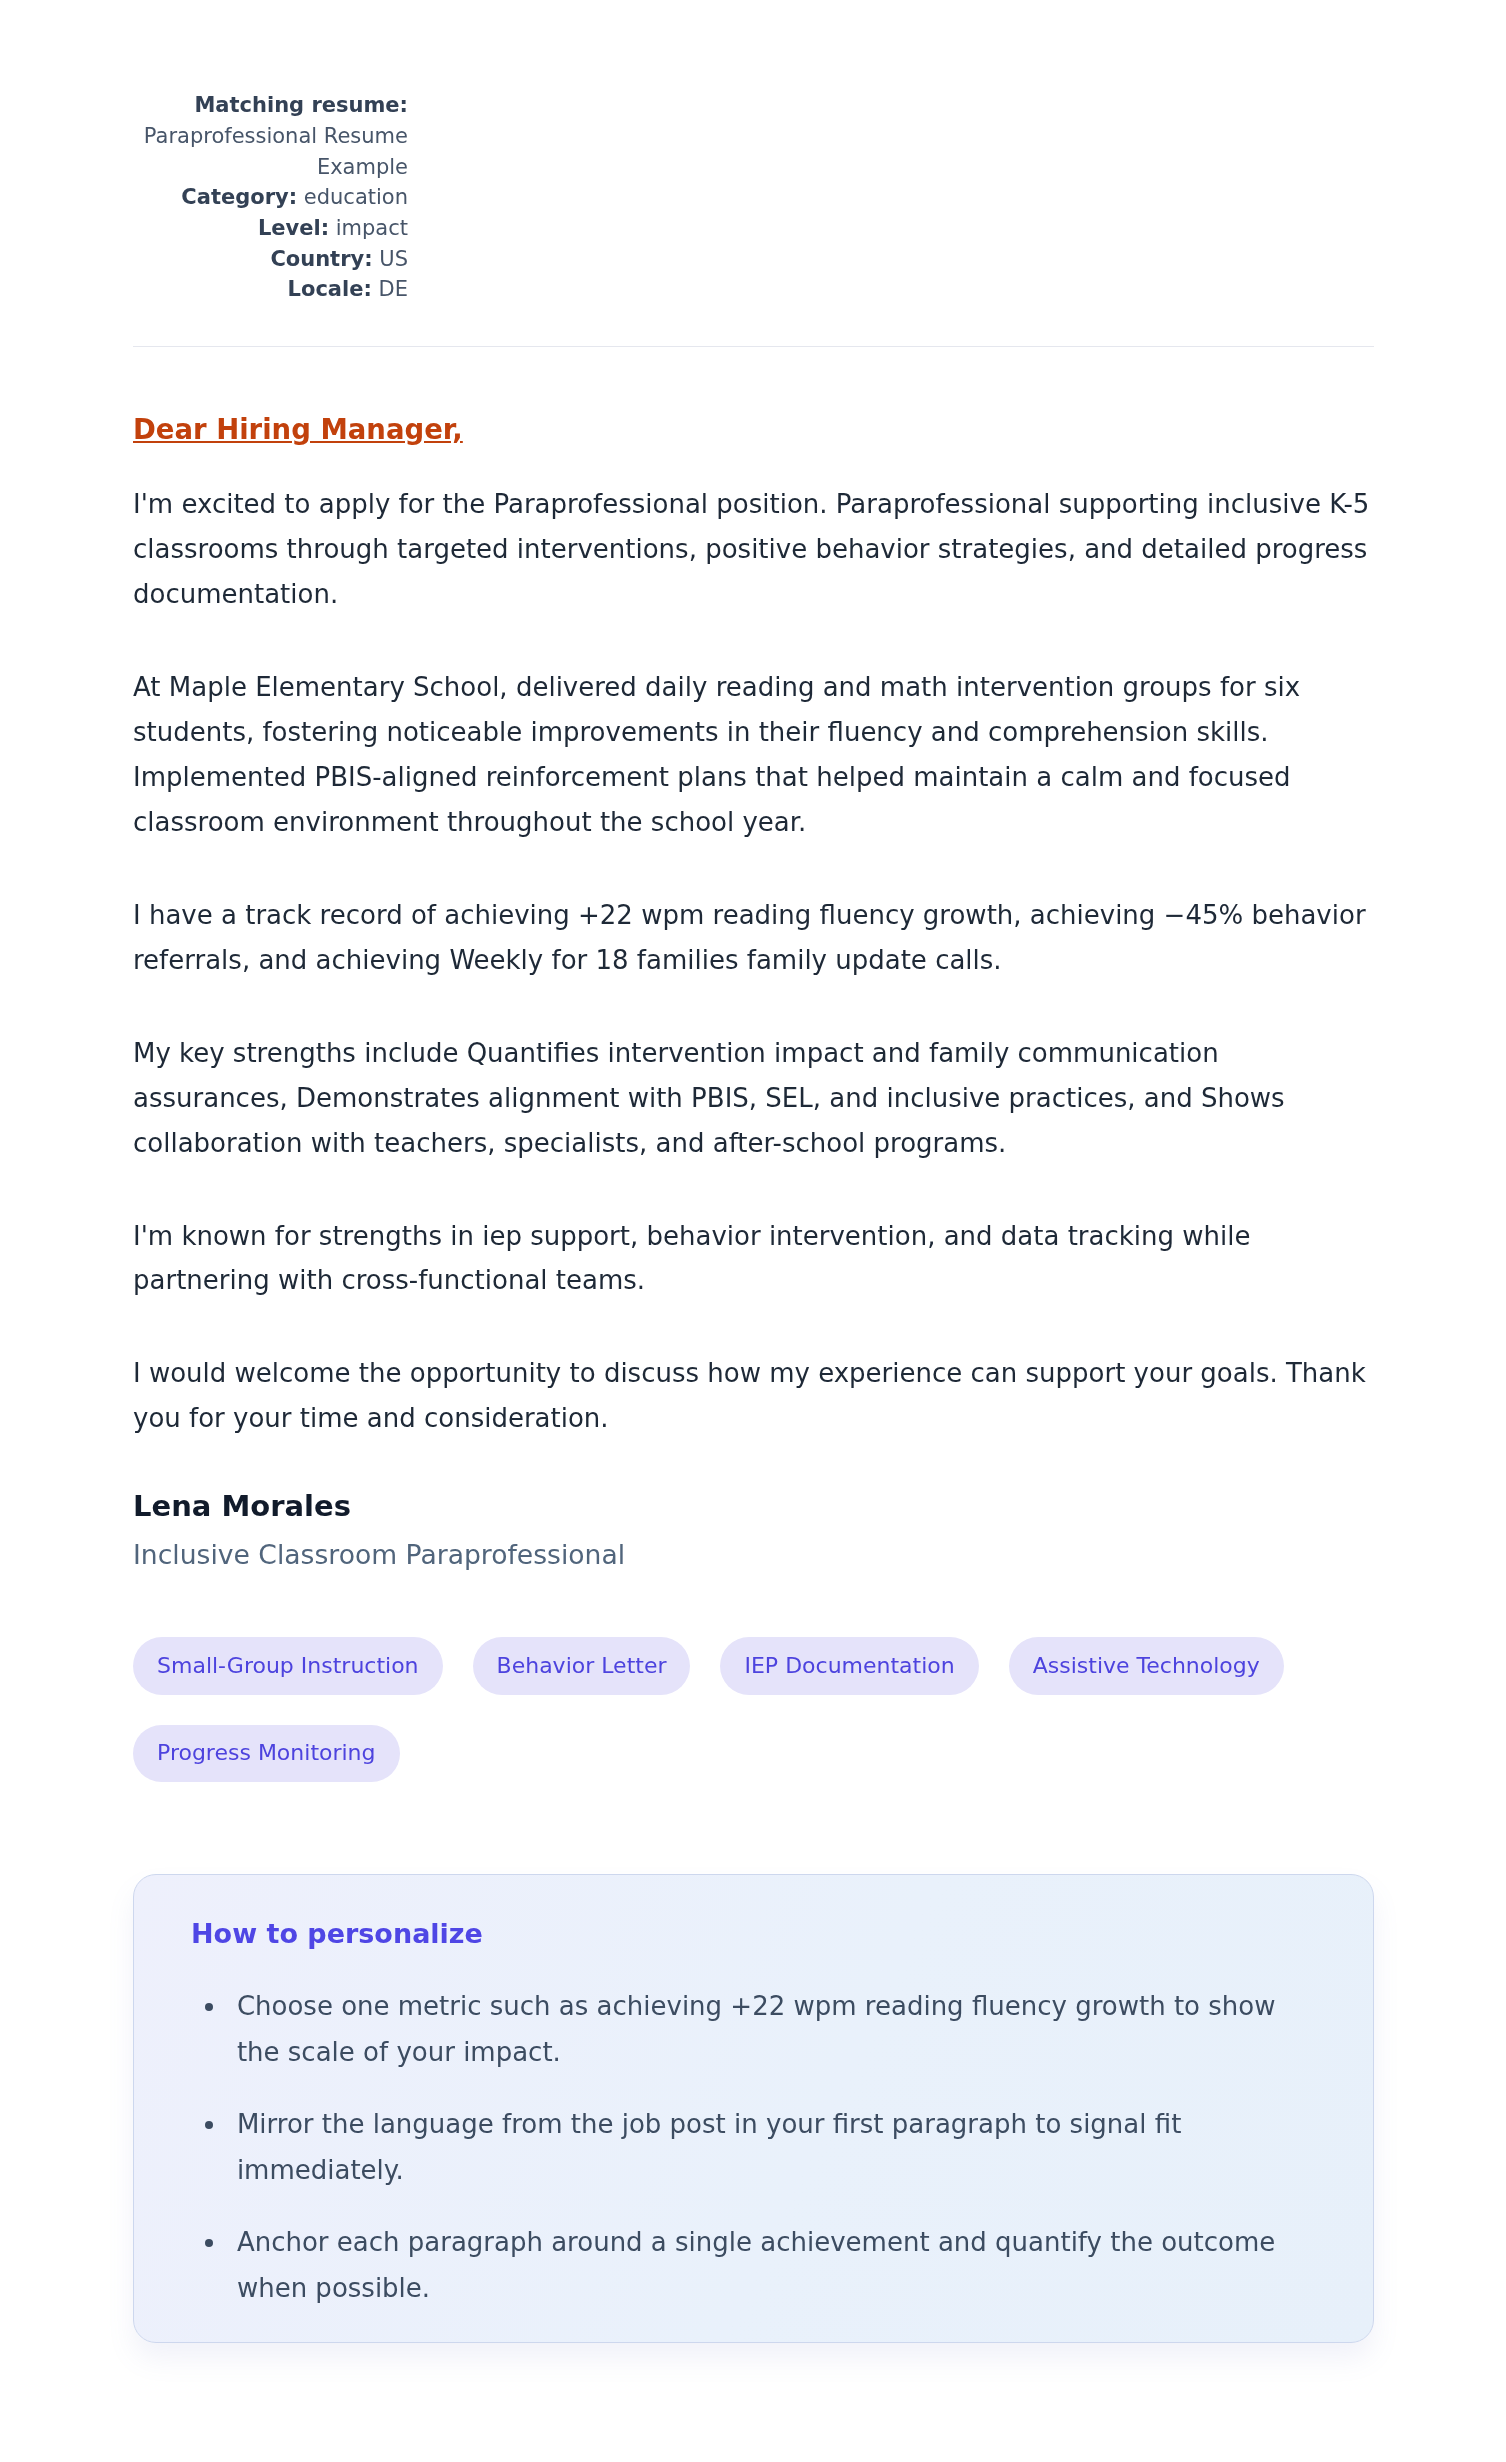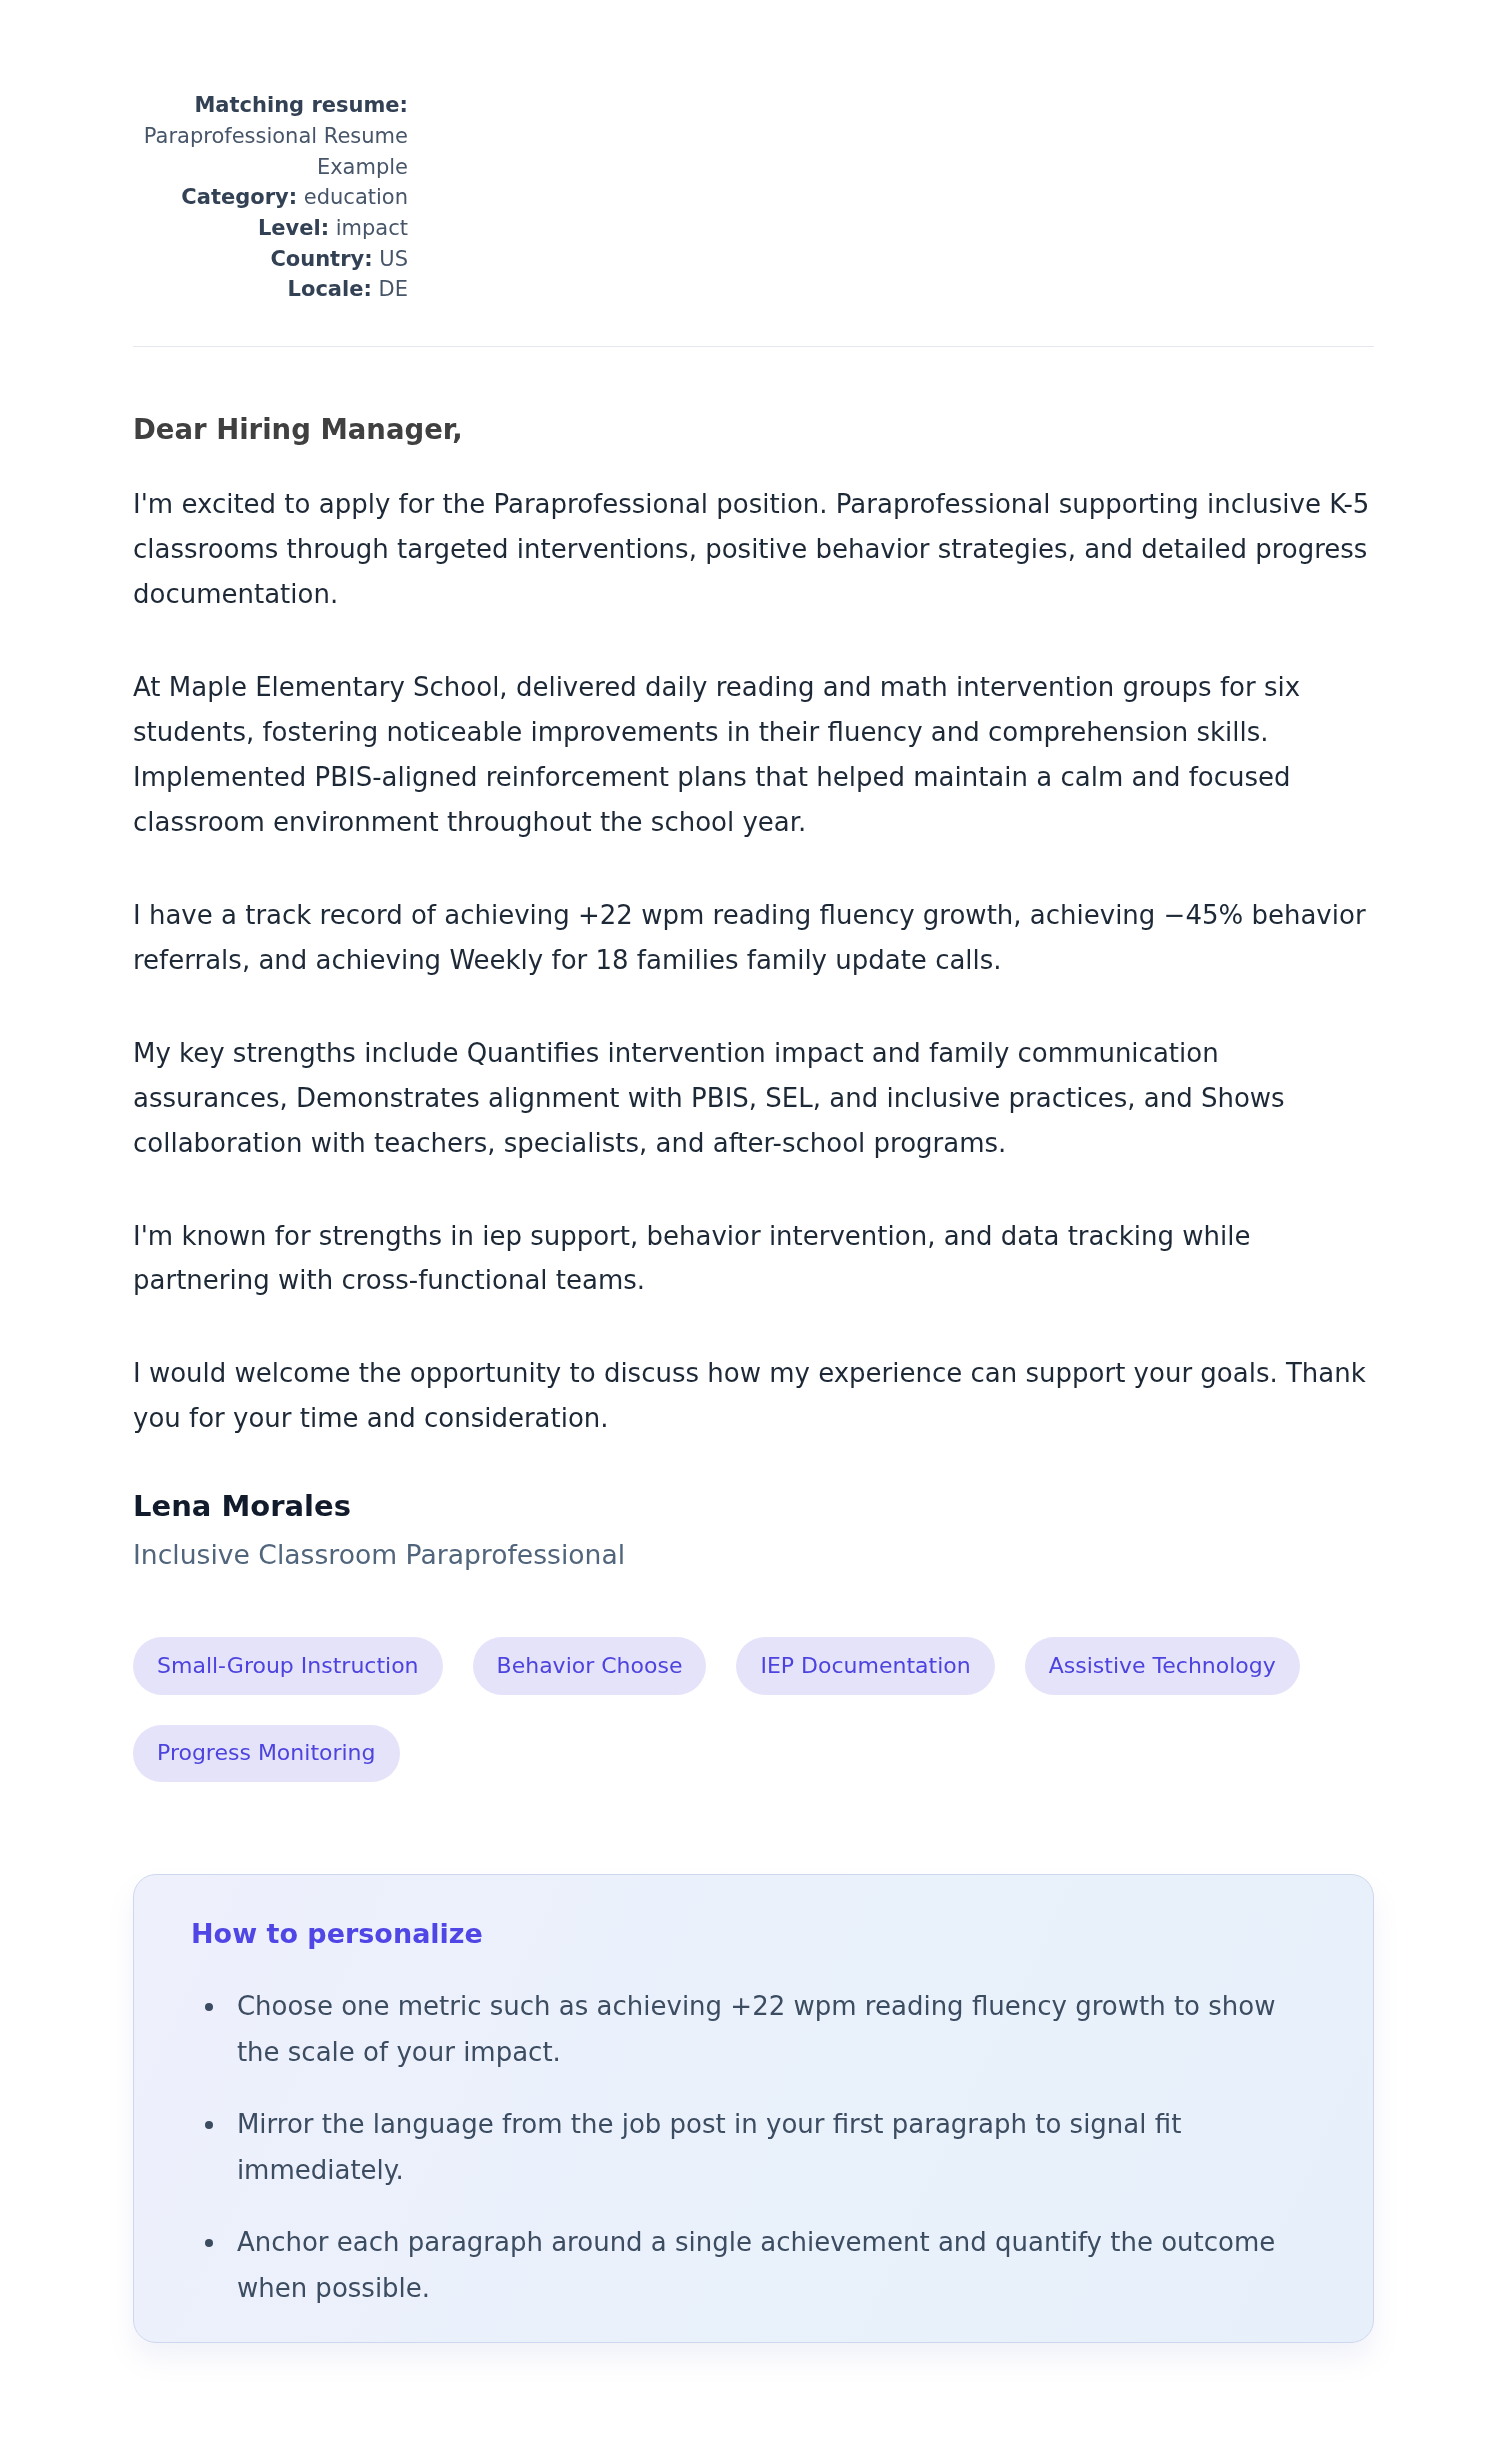--- a/index.html
+++ b/index.html
@@ -23,21 +23,21 @@
   }
   .meta {
     flex:0 0 275px; width:275px; text-align:right; padding-top:5.3px;
     font-size:21px; line-height:1.46; color:#475569;
   }
   .meta .meta-label { font-weight:700; color:#334155; }
 
   .divider { border:none; border-top:1.8px solid #e5e7ee; margin:41px 0 0 0; }
 
   
-  .greeting { margin:66px 0 37px 0; font-size:27.5px; font-weight:700; color:#404040; }
+  .greeting { margin:66px 0 37px 0; font-size:27.5px; font-weight:700; color:#c2410c;text-decoration:underline; }
   .para { margin:0 0 48px 0; font-size:26px; line-height:1.73; color:#1e2937; max-width:1241px; }
 
   .signature { margin-top:44px; }
   .sig-name { margin:0 0 16px 0; font-size:29px; font-weight:700; color:#111b2b; }
   .sig-role { margin:0; font-size:26.6px; color:#51657c; }
 
   .tags { margin-top:67px; display:flex; flex-wrap:wrap; gap:30px; max-width:1241px; }
   .tag {
     display:inline-block; background:#e5e3fa; color:#4d43de;
     font-size:22px; line-height:1.0; padding:17.7px 24px; border-radius:885px;
@@ -87,21 +87,21 @@
     <p class="para">I'm known for strengths in iep support, behavior intervention, and data tracking while partnering with cross-functional teams.</p>
     <p class="para">I would welcome the opportunity to discuss how my experience can support your goals. Thank you for your time and consideration.</p>
 
     <div class="signature">
       <p class="sig-name">Lena Morales</p>
       <p class="sig-role">Inclusive Classroom Paraprofessional</p>
     </div>
 
     <div class="tags">
       <span class="tag">Small-Group Instruction</span>
-      <span class="tag">Behavior Choose</span>
+      <span class="tag">Behavior Letter</span>
       <span class="tag">IEP Documentation</span>
       <span class="tag">Assistive Technology</span>
       <span class="tag">Progress Monitoring</span>
     </div>
 
     <section class="tips-card">
       <h2 class="tips-title">How to personalize</h2>
       <ul class="tips-list">
         <li>Choose one metric such as achieving +22 wpm reading fluency growth to show the scale of your impact.</li>
         <li>Mirror the language from the job post in your first paragraph to signal fit immediately.</li>

